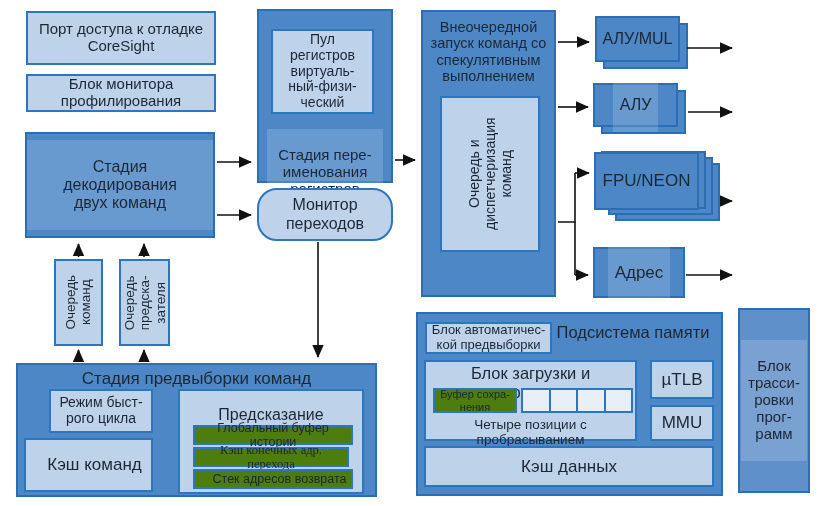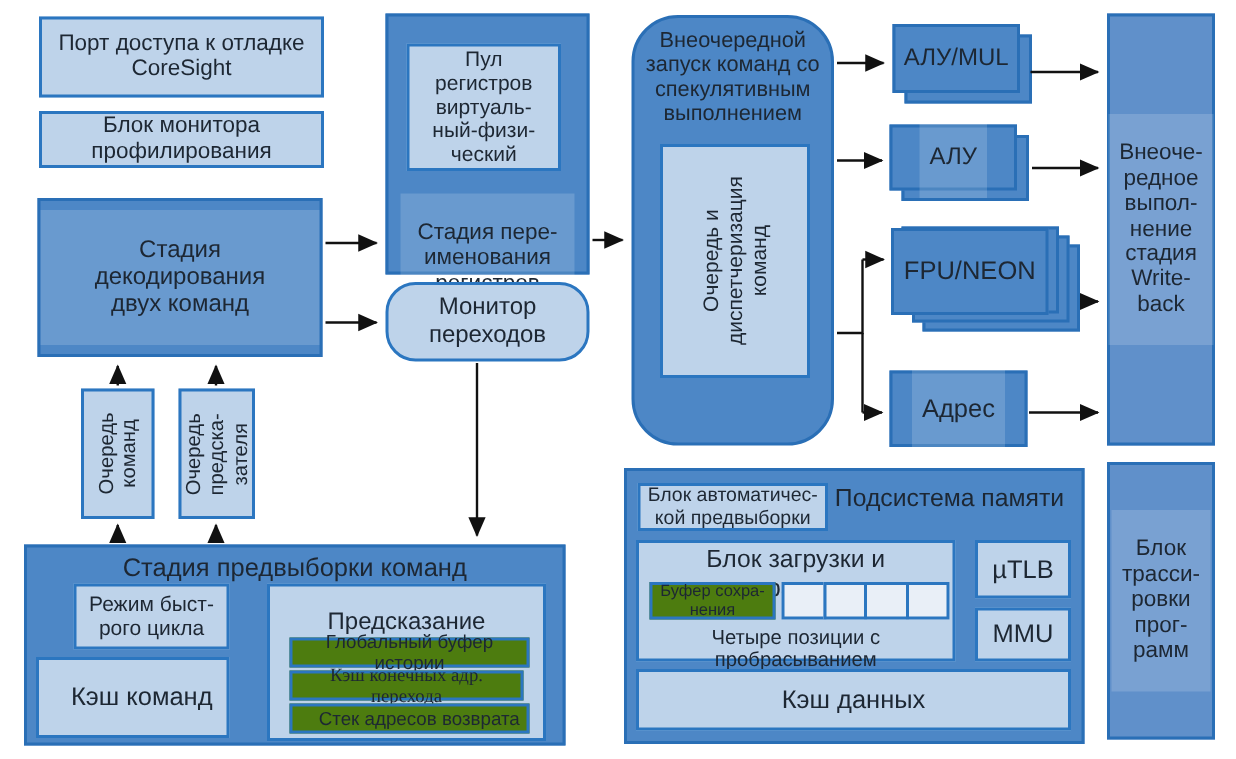--- a/index.html
+++ b/index.html
@@ -117,21 +117,21 @@
     <div class="abs lbl band f15" style="left:8px;top:118px;width:116px;">Стадия пере-
 именования
 регистров</div>
   </div>
 
   <div class="abs light center" style="left:257px;top:188px;width:136px;height:53px;border-radius:20px;">
     <div class="lbl f16">Монитор
 переходов</div>
   </div>
 
-  <div class="abs dark" style="left:421px;top:10px;width:135px;height:287px;border-radius:31px;">
+  <div class="abs dark" style="left:421px;top:10px;width:135px;height:287px;">
     <div class="abs lbl f145" style="left:0;top:7px;width:100%;">Внеочередной
 запуск команд со
 спекулятивным
 выполнением</div>
     <div class="abs light center" style="left:17px;top:84px;width:100px;height:156px;">
       <div class="lbl vtext f14">Очередь и
 диспетчеризация
 команд</div>
     </div>
   </div>
@@ -150,29 +150,20 @@
   <div class="abs dark" style="left:608px;top:157px;width:105px;height:58px;"></div>
   <div class="abs dark" style="left:601px;top:151px;width:105px;height:58px;"></div>
   <div class="abs dark center top2" style="left:594px;top:152px;width:105px;height:58px;">
     <div class="lbl f17">FPU/NEON</div>
   </div>
 
   <div class="abs dark center" style="left:593px;top:247px;width:92px;height:51px;">
     <div class="lbl band f17">Адрес</div>
   </div>
 
-  <div class="abs muted center" style="left:738px;top:9px;width:72px;height:288px;">
-    <div class="lbl band f15">Внеоче-
-редное
-выпол-
-нение
-стадия
-Write-
-back</div>
-  </div>
 
   <div class="abs dark" style="left:416px;top:312px;width:307px;height:184px;">
     <div class="abs lbl f165" style="left:130px;top:9px;width:170px;">Подсистема памяти</div>
     <div class="abs light center" style="left:7px;top:8px;width:127px;height:32px;">
       <div class="lbl f13">Блок автоматичес-
 кой предвыборки</div>
     </div>
     <div class="abs light" style="left:6px;top:46px;width:213px;height:81px;">
       <div class="abs lbl f165" style="left:0;top:2px;width:100%;">Блок загрузки и сохранения</div>
       <div class="abs subbox center" style="left:7px;top:26px;width:84px;height:25px;">

